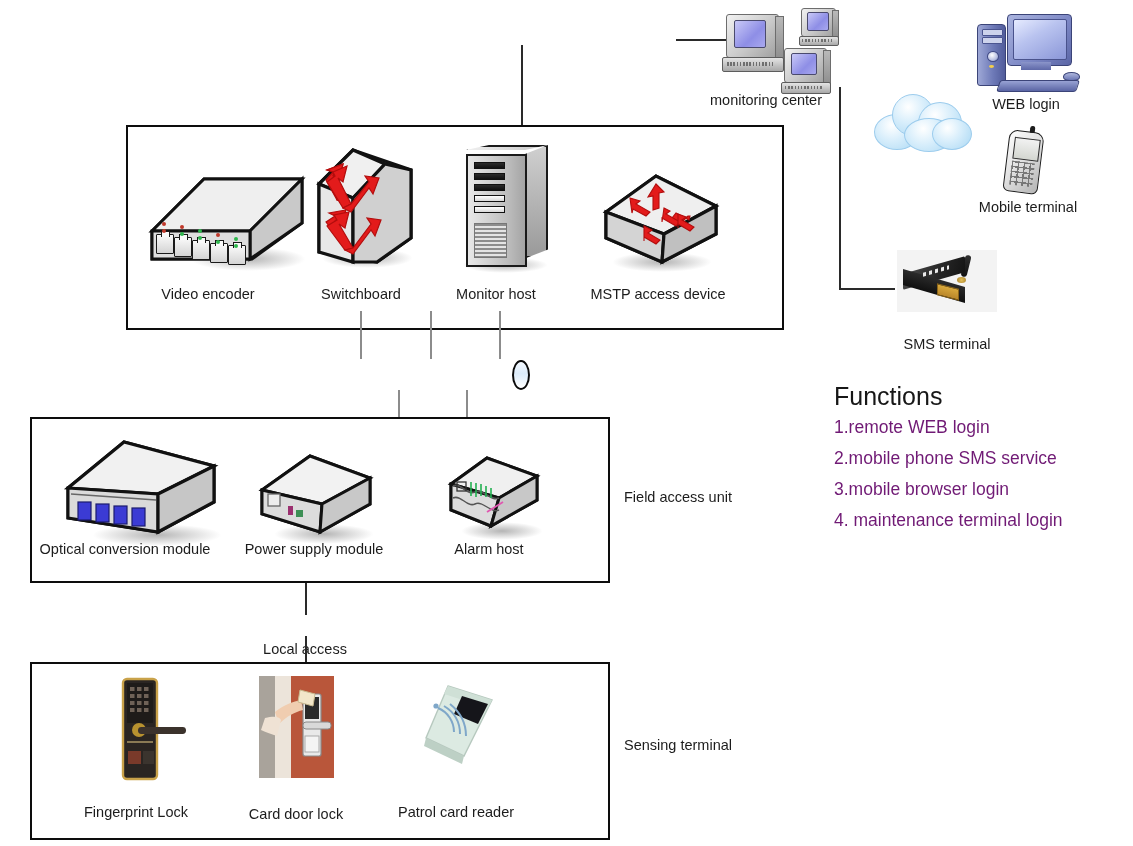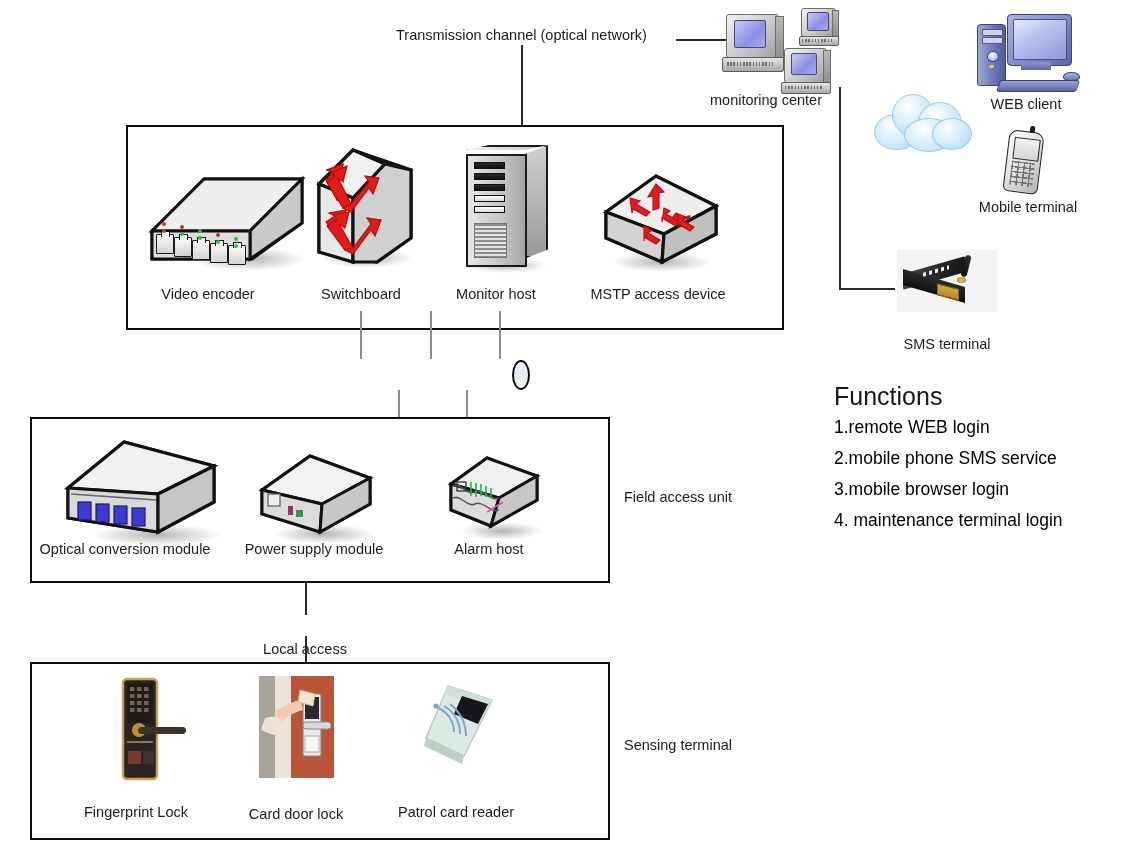--- a/index.html
+++ b/index.html
@@ -128,28 +128,27 @@
   .srv .vents{position:absolute;left:10%;top:62%;width:56%;height:30%;
         background:repeating-linear-gradient(to bottom,#8d8d8d 0 1.6px,#e4e4e4 1.6px 4px);border:1px solid #777;}
 
   
   .arrowsvg{position:absolute;left:0;top:0;width:100%;height:100%;overflow:visible;}
   .fp-lock{position:absolute;}
   .card-lock{position:absolute;}
   .patrol{position:absolute;}
 
   .fn-title{position:absolute;font-size:25px;color:#171717;}
-  .fn-item{position:absolute;font-size:17.5px;color:#000000;white-space:nowrap;}
+  .fn-item{position:absolute;font-size:17.5px;color:#701a75;white-space:nowrap;}
 </style>
 </head>
 <body>
 
 <div class="stage">
 
-  <div class="lbl" style="left:396px;top:27px;">Transmission channel (optical network)</div>
   <div class="line dk hline" style="left:676px;top:39px;width:52px;"></div>
 
   <div class="line dk vline" style="left:521px;top:45px;height:80px;"></div>
 
   <div class="crt" style="left:722px;top:14px;width:62px;height:58px;">
     <div class="body">
         <div class="screen"></div>
       </div>
     <div class="side"></div>
     <div class="base"></div>
@@ -397,21 +396,21 @@
     <div class="stand"></div>
     <div class="tower">
       <div class="bay"></div>
       <div class="bay bay2"></div>
       <div class="knob"></div>
       <div class="dot"></div>
     </div>
     <div class="kb"></div>
     <div class="mouse"></div>
   </div>
-  <div class="lbl c" style="left:1026px;top:96px;">WEB client</div>
+  <div class="lbl c" style="left:1026px;top:96px;">WEB login</div>
 
   <div class="cloud" style="left:874px;top:90px;width:98px;height:62px;">
     <span style="left:0;top:24px;width:44px;height:34px;"></span>
     <span style="left:18px;top:4px;width:40px;height:40px;"></span>
     <span style="left:44px;top:12px;width:42px;height:40px;"></span>
     <span style="left:30px;top:28px;width:48px;height:32px;"></span>
     <span style="left:58px;top:28px;width:38px;height:30px;"></span>
   </div>
 
   <div class="phone" style="left:1000px;top:126px;width:52px;height:68px;">

